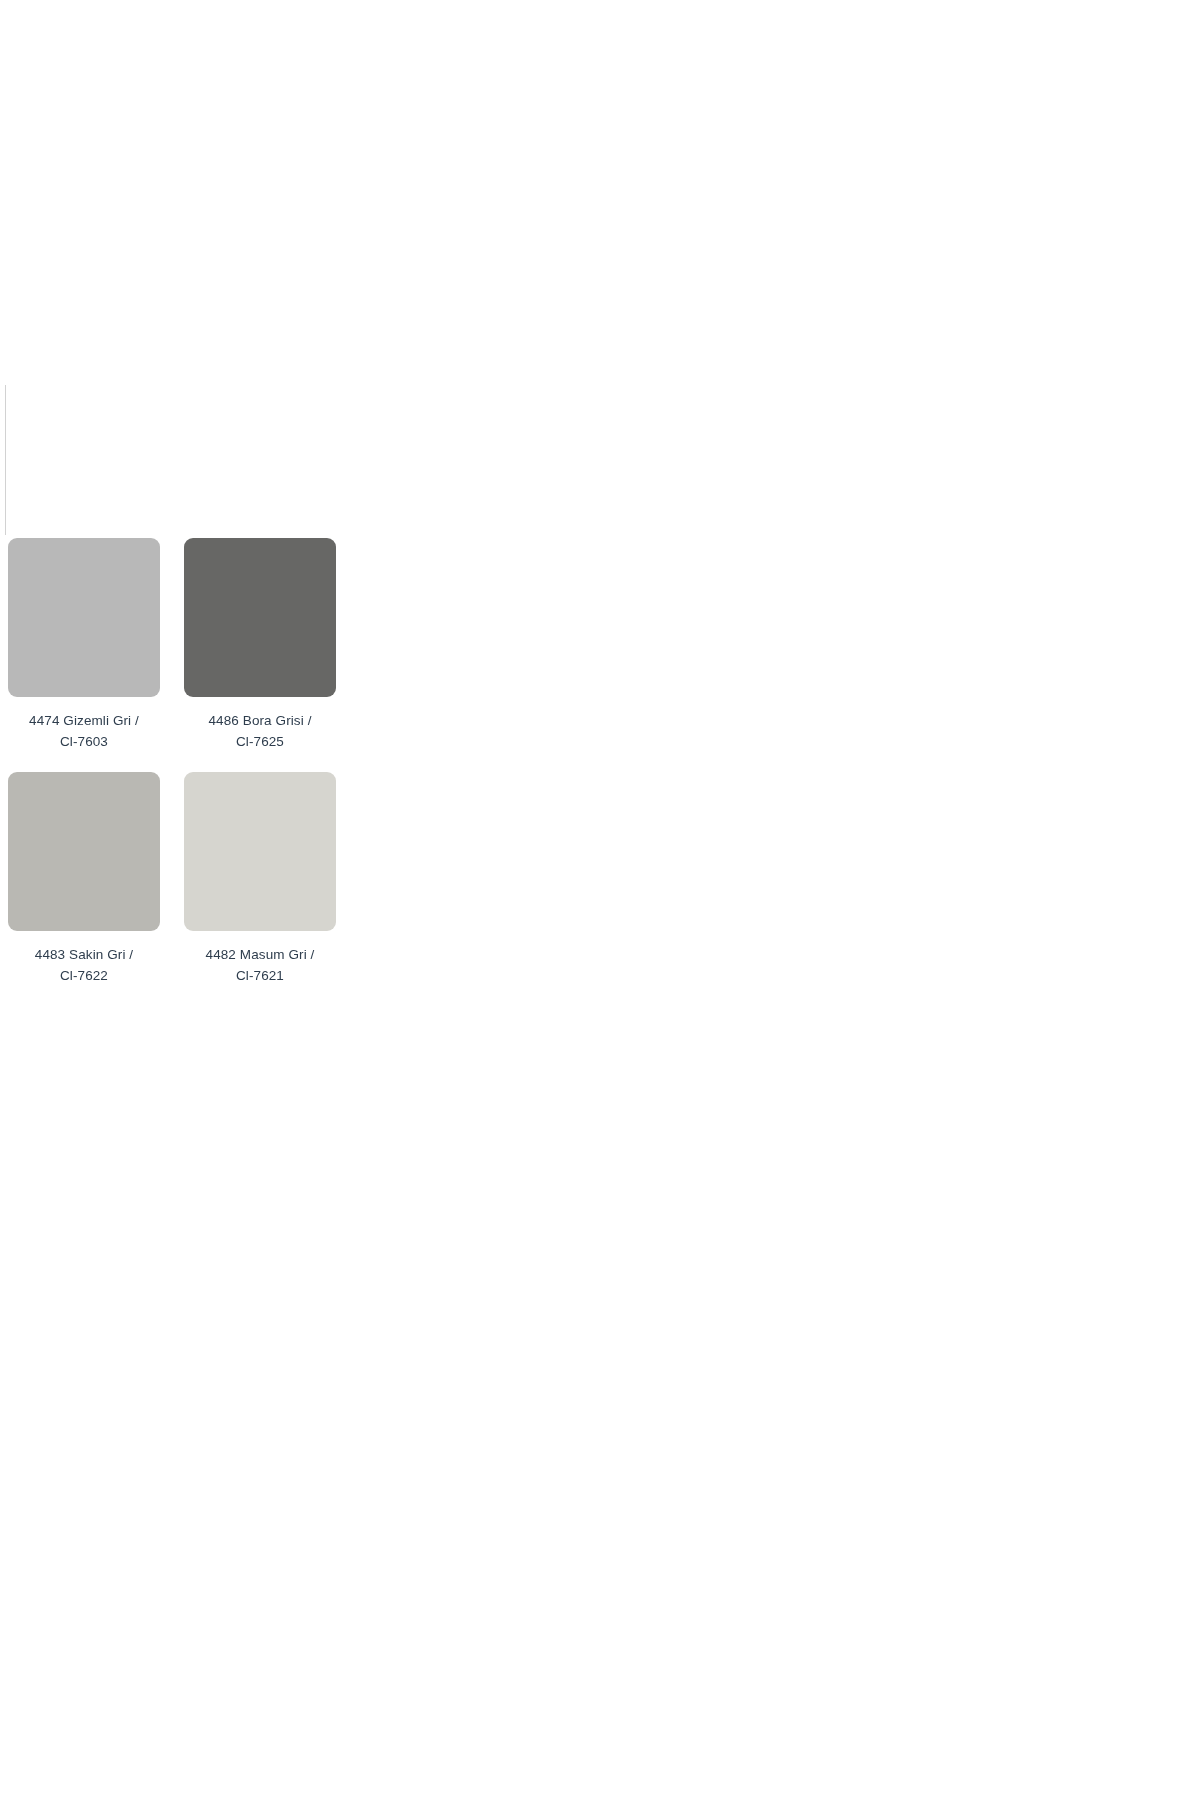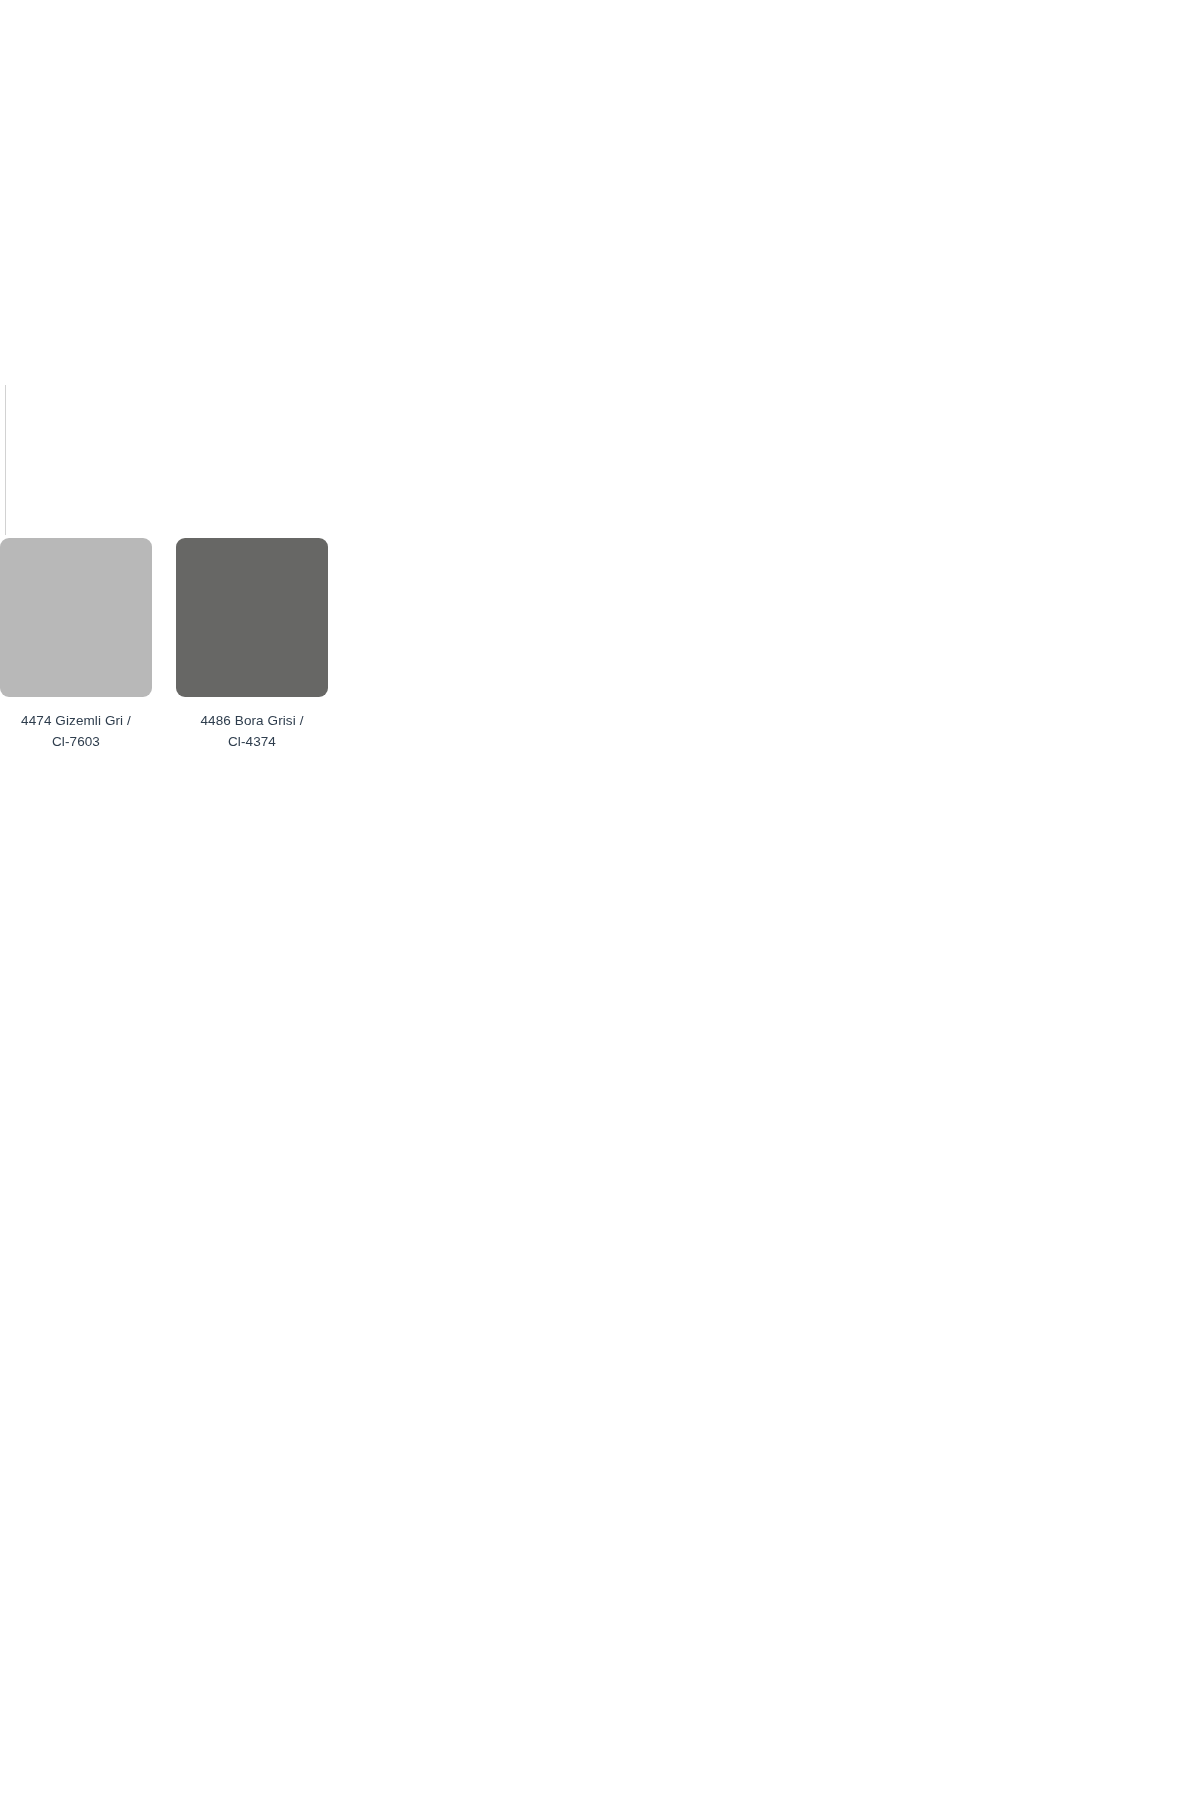--- a/index.html
+++ b/index.html
@@ -34,20 +34,21 @@
     width: 1200px;
   }
 
   .swatch-row {
     display: flex;
     flex-direction: row;
     align-items: flex-start;
     justify-content: flex-start;
     gap: 24px;
     margin-bottom: 20px;
+    padding-left: 8px;
   }
 
   .swatch-cell {
     width: 152px;
     display: flex;
     flex-direction: column;
     align-items: center;
   }
 
   .swatch-chip {
@@ -77,17 +78,29 @@
 <div class="palette">
   <div class="swatch-row">
     <div class="swatch-cell">
       <div class="swatch-chip" style="background: rgb(184, 184, 184);"></div>
       <div class="swatch-label">4474 Gizemli Gri /
 Cl-7603</div>
     </div>
     <div class="swatch-cell">
       <div class="swatch-chip" style="background: rgb(103, 103, 101);"></div>
       <div class="swatch-label">4486 Bora Grisi /
-Cl-4374</div>
+Cl-7625</div>
     </div>
   </div>
 
+  <div class="swatch-row">
+    <div class="swatch-cell">
+      <div class="swatch-chip" style="background: rgb(185, 184, 179);"></div>
+      <div class="swatch-label">4483 Sakin Gri /
+Cl-7622</div>
+    </div>
+    <div class="swatch-cell">
+      <div class="swatch-chip" style="background: rgb(214, 213, 207);"></div>
+      <div class="swatch-label">4482 Masum Gri /
+Cl-7621</div>
+    </div>
+  </div>
 </div>
 
 </body></html>

